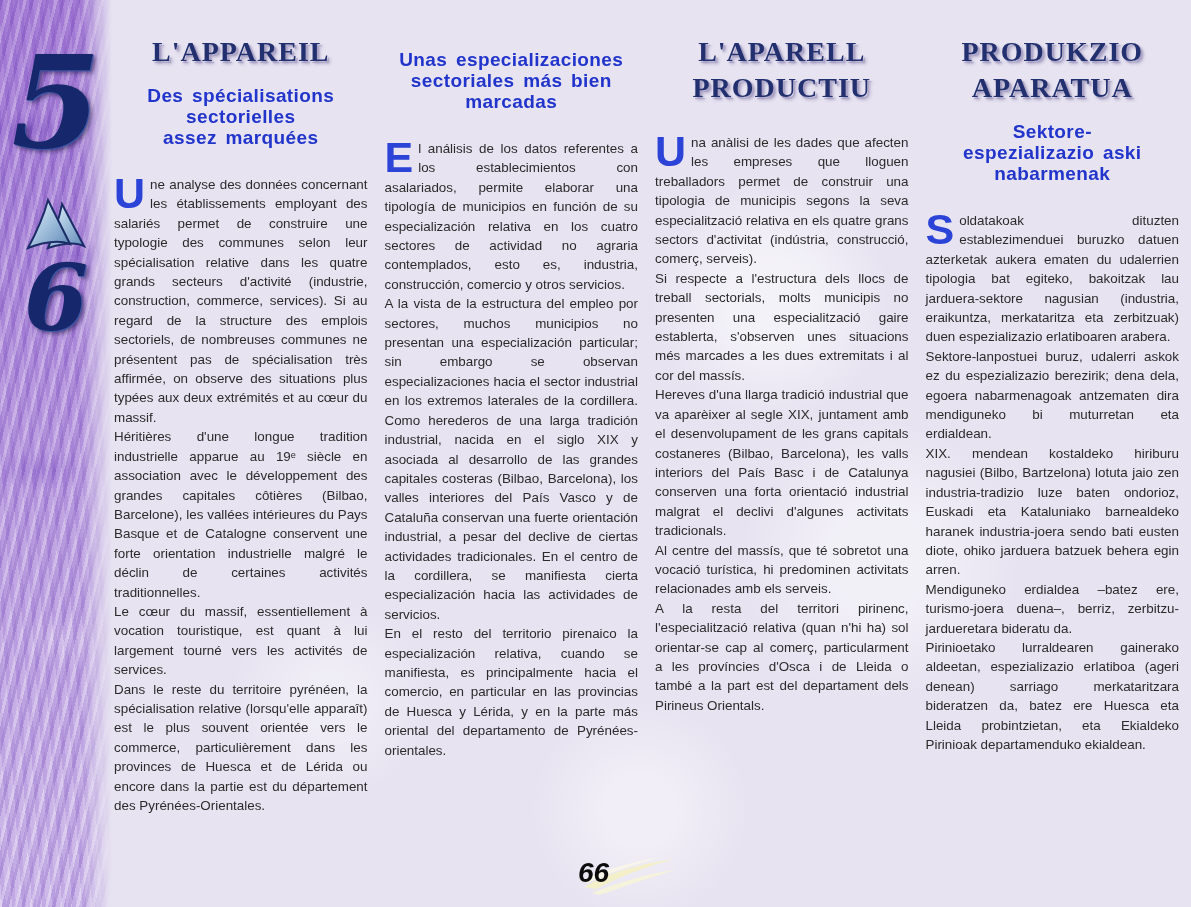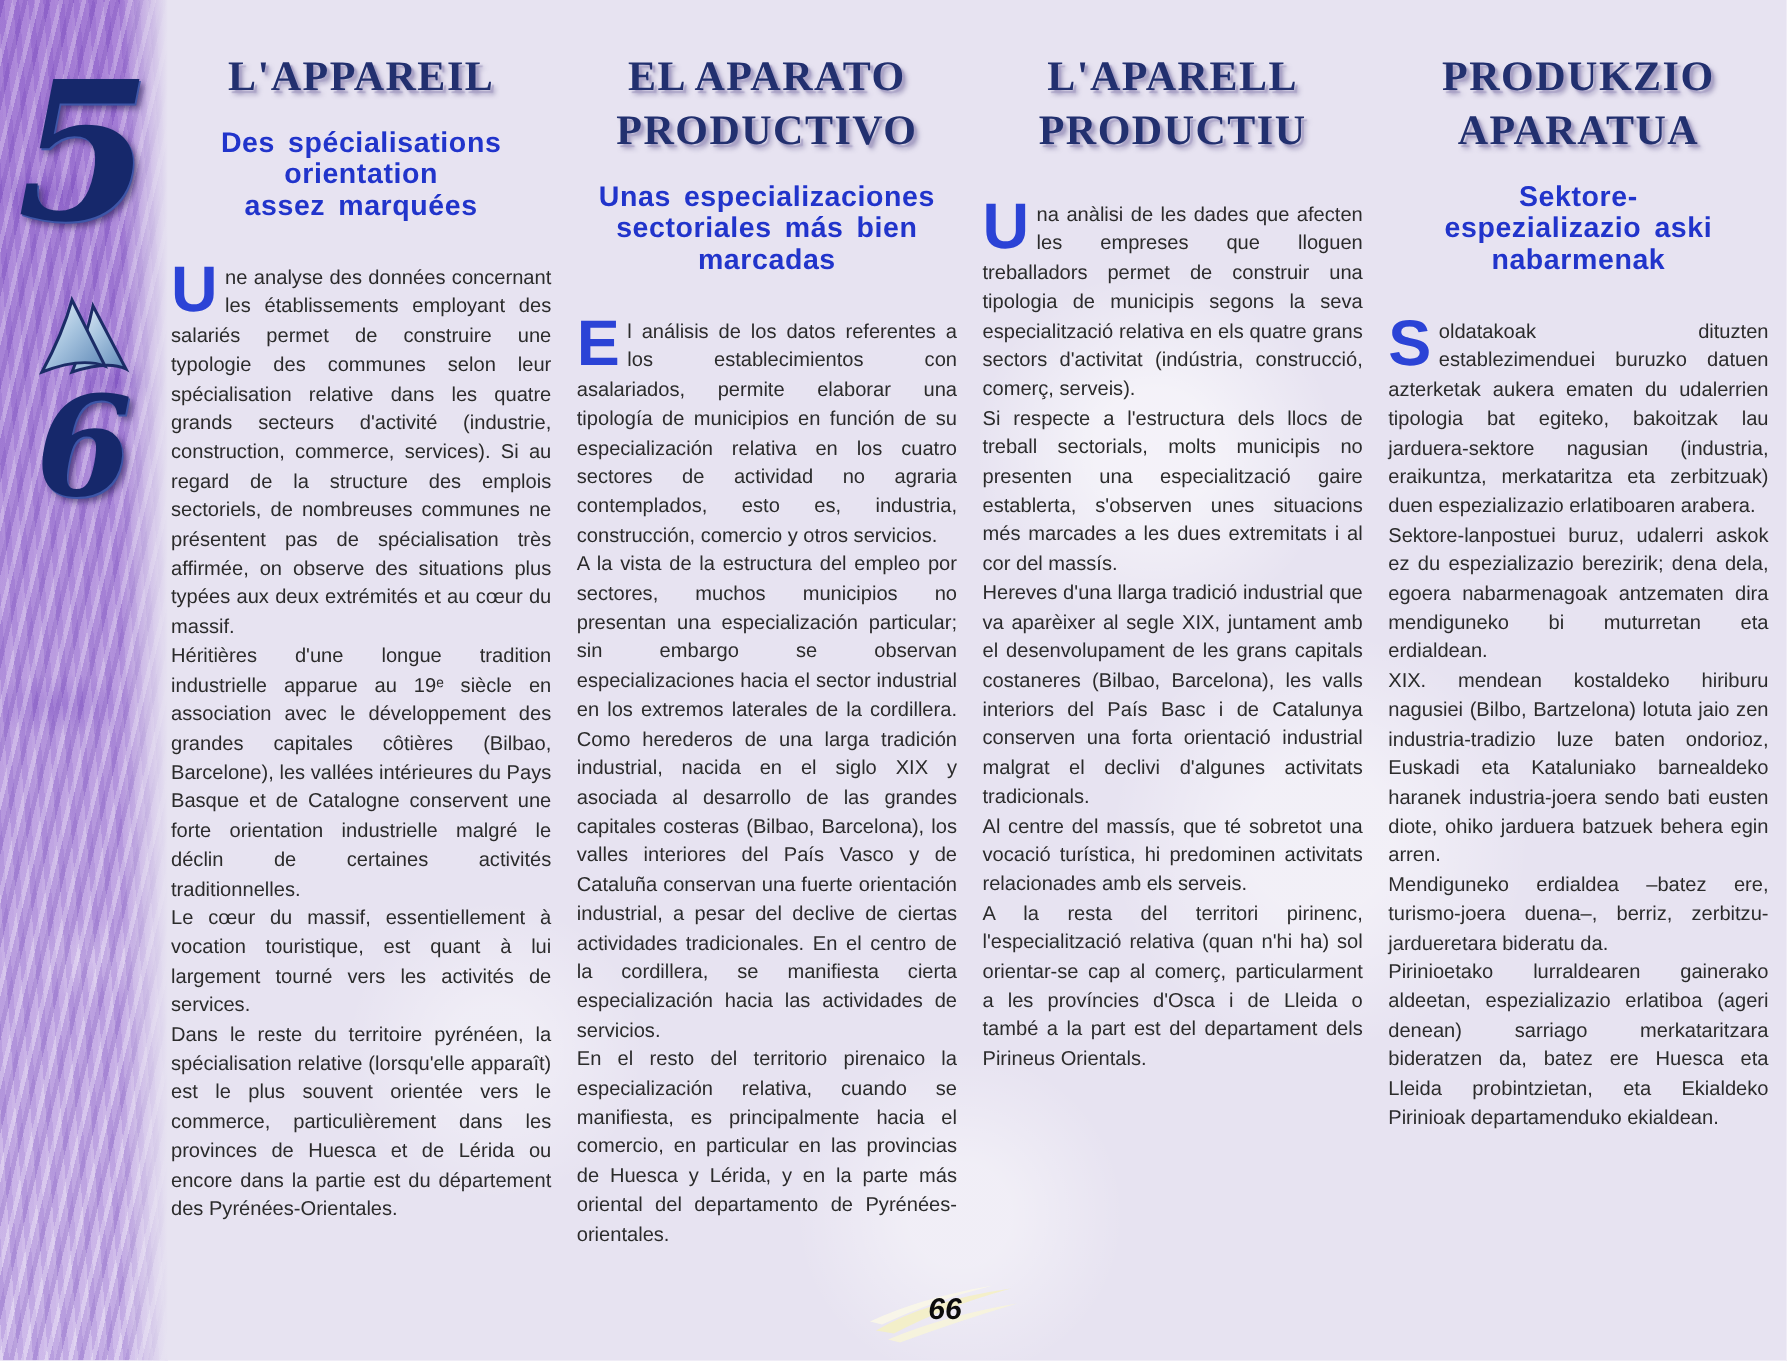--- a/index.html
+++ b/index.html
@@ -82,24 +82,24 @@
     font-size:43px;line-height:33px;
     padding:2px 5px 0 0;
     font-weight:bold;color:#2b43d6;
   }
 
   
   .pageno-wrap{position:absolute;left:0;right:0;bottom:8px;height:48px;z-index:2;}
   .swoosh{position:absolute;left:578px;top:2px;}
   .pageno{
     position:absolute;left:578px;top:0;width:104px;height:44px;
-    text-align:center;
+    text-align:left;
     font-family:"Liberation Sans",sans-serif;
     font-style:italic;font-weight:bold;
-    font-size:20px;line-height:44px;color:#0c0c0c;
+    font-size:28px;line-height:44px;color:#0c0c0c;
   }
 </style>
 </head>
 <body>
 
 <div class="page">
 
   <div class="sidebar"></div>
   <div class="chapter-num num-top">5</div>
   <div class="mountain-wrap">
@@ -118,36 +118,32 @@
   <div class="chapter-num num-bottom">6</div>
 
   <div class="content">
 
     <div class="col">
       <div class="col-title">
         <div>L'APPAREIL</div>
       </div>
       <div class="col-subtitle">
         <div>Des spécialisations</div>
-        <div>orientation</div>
+        <div>sectorielles</div>
         <div>assez marquées</div>
       </div>
       <div class="col-body">
         <p><span class="dropcap">U</span><span>ne analyse des données concernant les établissements employant des salariés permet de construire une typologie des communes selon leur spécialisation relative dans les quatre grands secteurs d'activité (industrie, construction, commerce, services). Si au regard de la structure des emplois sectoriels, de nombreuses communes ne présentent pas de spécialisation très affirmée, on observe des situations plus typées aux deux extrémités et au cœur du massif.</span></p>
         <p>Héritières d'une longue tradition industrielle apparue au 19ᵉ siècle en association avec le développement des grandes capitales côtières (Bilbao, Barcelone), les vallées intérieures du Pays Basque et de Catalogne conservent une forte orientation industrielle malgré le déclin de certaines activités traditionnelles.</p>
         <p>Le cœur du massif, essentiellement à vocation touristique, est quant à lui largement tourné vers les activités de services.</p>
         <p>Dans le reste du territoire pyrénéen, la spécialisation relative (lorsqu'elle apparaît) est le plus souvent orientée vers le commerce, particulièrement dans les provinces de Huesca et de Lérida ou encore dans la partie est du département des Pyrénées-Orientales.</p>
       </div>
     </div>
 
     <div class="col">
-      <div class="col-title">
-        <div>EL APARATO</div>
-        <div>PRODUCTIVO</div>
-      </div>
       <div class="col-subtitle">
         <div>Unas especializaciones</div>
         <div>sectoriales más bien</div>
         <div>marcadas</div>
       </div>
       <div class="col-body">
         <p><span class="dropcap">E</span><span>l análisis de los datos referentes a los establecimientos con asalariados, permite elaborar una tipología de municipios en función de su especialización relativa en los cuatro sectores de actividad no agraria contemplados, esto es, industria, construcción, comercio y otros servicios.</span></p>
         <p>A la vista de la estructura del empleo por sectores, muchos municipios no presentan una especialización particular; sin embargo se observan especializaciones hacia el sector industrial en los extremos laterales de la cordillera. Como herederos de una larga tradición industrial, nacida en el siglo XIX y asociada al desarrollo de las grandes capitales costeras (Bilbao, Barcelona), los valles interiores del País Vasco y de Cataluña conservan una fuerte orientación industrial, a pesar del declive de ciertas actividades tradicionales. En el centro de la cordillera, se manifiesta cierta especialización hacia las actividades de servicios.</p>
         <p>En el resto del territorio pirenaico la especialización relativa, cuando se manifiesta, es principalmente hacia el comercio, en particular en las provincias de Huesca y Lérida, y en la parte más oriental del departamento de Pyrénées-orientales.</p>
       </div>

